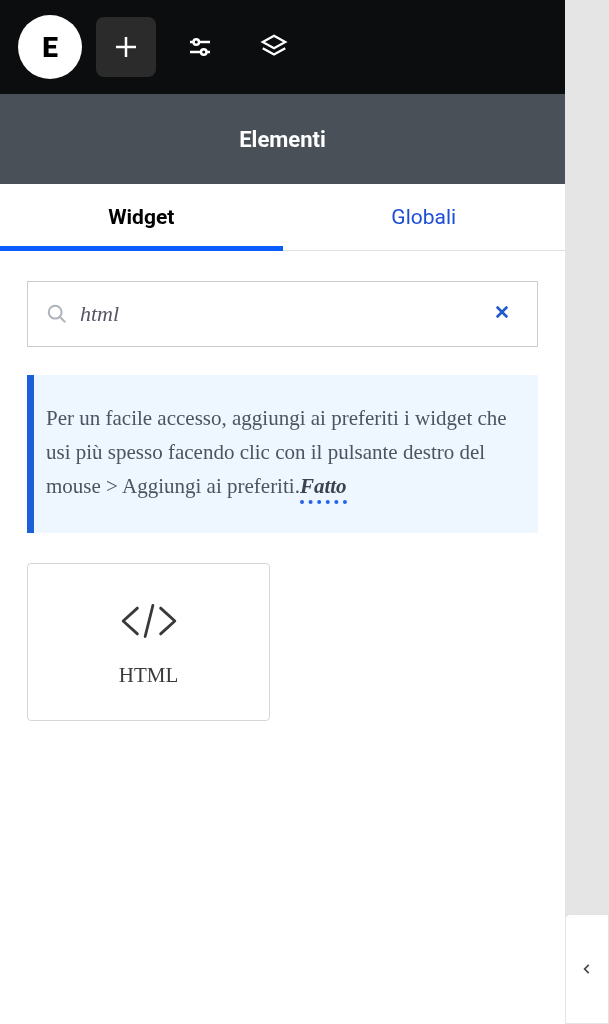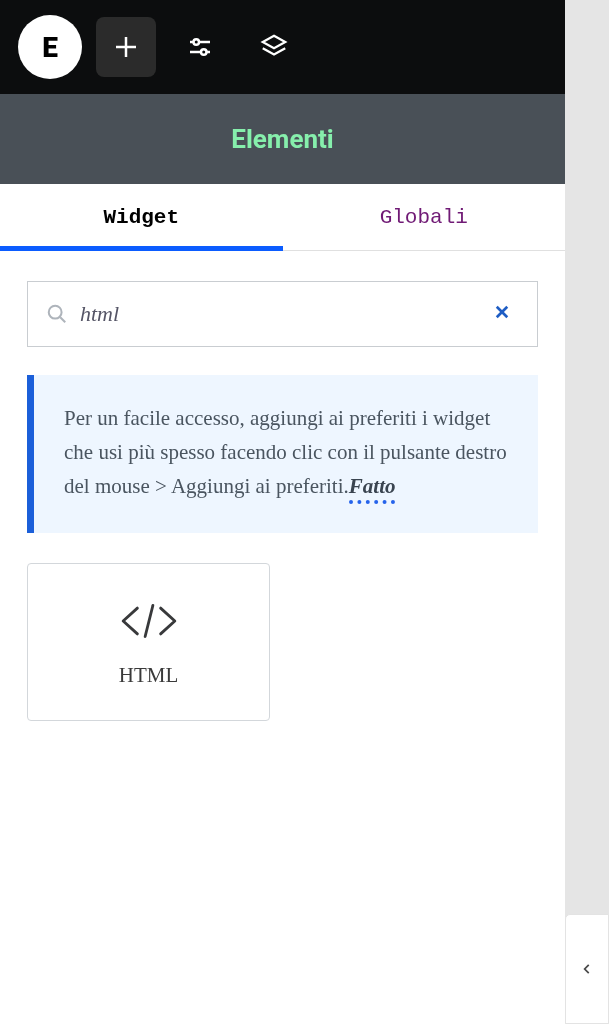--- a/index.html
+++ b/index.html
@@ -59,38 +59,37 @@
       height: 30px;
     }
     .panel-header {
       background: #495057;
       height: 90px;
       display: flex;
       align-items: center;
       justify-content: center;
     }
     .panel-title {
-      color: #86efac;
-      font-size: 26px;
+      color: #ffffff;
+      font-size: 22px;
       font-weight: 700;
     }
     .tabs {
       display: flex;
       height: 67px;
       border-bottom: 1px solid #e0e0e0;
-      font-family: Liberation Mono, monospace;
     }
     .tab {
       flex: 1;
       display: flex;
       align-items: center;
       justify-content: center;
       font-size: 21px;
       cursor: pointer;
-      color: #701a75;
+      color: #1d4ed8;
       position: relative;
     }
     .tab.active {
       color: #000;
       font-weight: 700;
     }
     .tab.active::after {
       content: '';
       position: absolute;
       bottom: -1px;
@@ -128,21 +127,21 @@
       color: #1e5dc4;
       font-size: 22px;
       font-weight: 700;
       cursor: pointer;
       padding: 4px 8px;
     }
     .info-box {
       margin-top: 28px;
       background: #eef6ff;
       border-left: 7px solid #1b5fd9;
-      padding: 26px 30px 30px 30px;
+      padding: 26px 30px 30px 12px;
     }
     .info-text {
       font-size: 21px;
       line-height: 1.62;
       color: #4a5560;
     }
     .info-done {
       font-weight: 700;
       font-style: italic;
       color: #3a4450;

